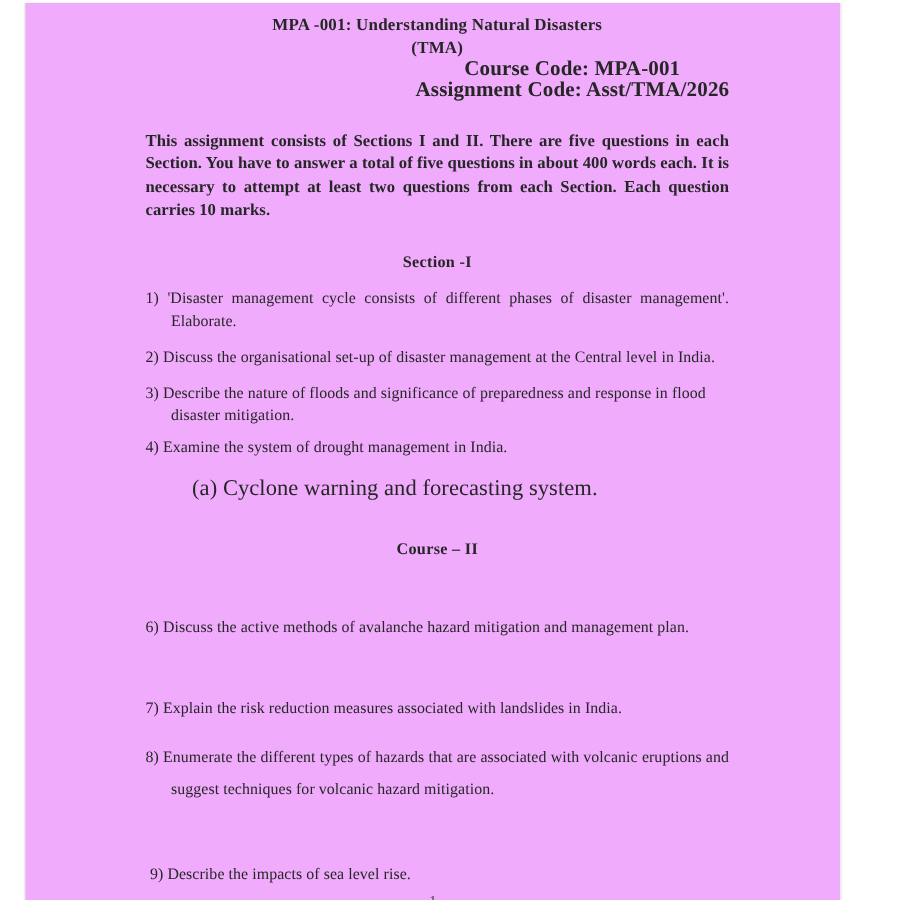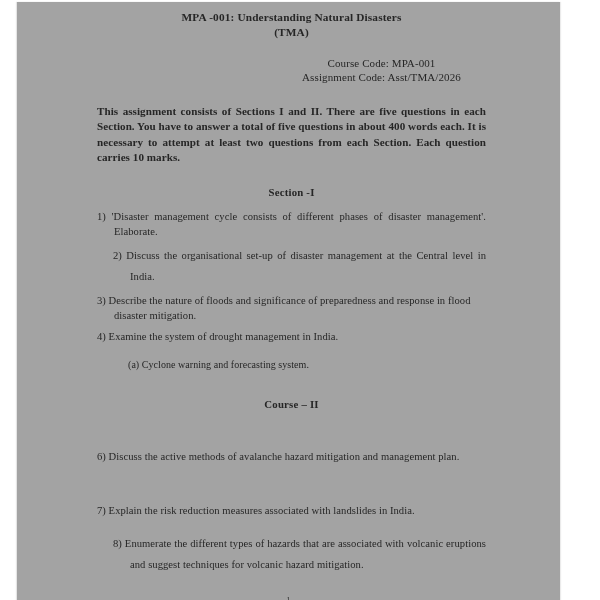--- a/index.html
+++ b/index.html
@@ -15,21 +15,21 @@
     color: #262626;
   }
 
   
   #page-sheet {
     position: absolute;
     left: 17px;
     top: 2px;
     width: 543px;
     height: 598px;
-    background: #a3a3a3;
+    background: #f0abfc;
     box-shadow: -1px 0 1px rgba(0,0,0,0.10), 1px 0 1px rgba(0,0,0,0.08);
     overflow: hidden;
   }
   #page-body {
     position: absolute;
     left: 80px;          
     top: 8px;
     width: 389px;        
   }
 
@@ -43,25 +43,24 @@
   }
   .doc-subtitle {
     text-align: center;
     font-weight: bold;
     font-size: 11.3px;
     line-height: 15px;
     letter-spacing: 0.15px;
   }
 
   .meta-block {
-    margin-top: 17px;
     text-align: center;
     padding-left: 180px;   
-    font-weight: normal;
-    font-size: 11px;
+    font-weight: bold;
+    font-size: 14px;
     line-height: 13.6px;
     letter-spacing: 0.1px;
   }
   .meta-line { white-space: nowrap; }
 
   .instructions {
     margin-top: 20px;
     text-align: justify;
     text-justify: inter-word;
     font-weight: bold;
@@ -85,27 +84,27 @@
     line-height: 15px;
     margin-bottom: 6px;
     padding-left: 17px;
     text-indent: -17px;
     letter-spacing: 0.05px;
   }
   .q.justified {
     text-align: justify;
     text-justify: inter-word;
   }
-  .q.loose { line-height: 21px; margin-left: 16px; }
+  .q.loose { line-height: 21px; }
   .q.nudge { padding-left: 20px; text-indent: -17px; }
   .q.gap { margin-bottom: 13px; }
   .q.gap-lg { margin-bottom: 15px; margin-top: 39px; }
 
   .sub {
-    font-size: 10px;
+    font-size: 15px;
     line-height: 15px;
     margin-left: 31px;
     margin-bottom: 4px;
     letter-spacing: 0.05px;
   }
   .sub.sp { margin-bottom: 12px; }
 
   .page-mark {
     position: absolute;
     left: 0;

